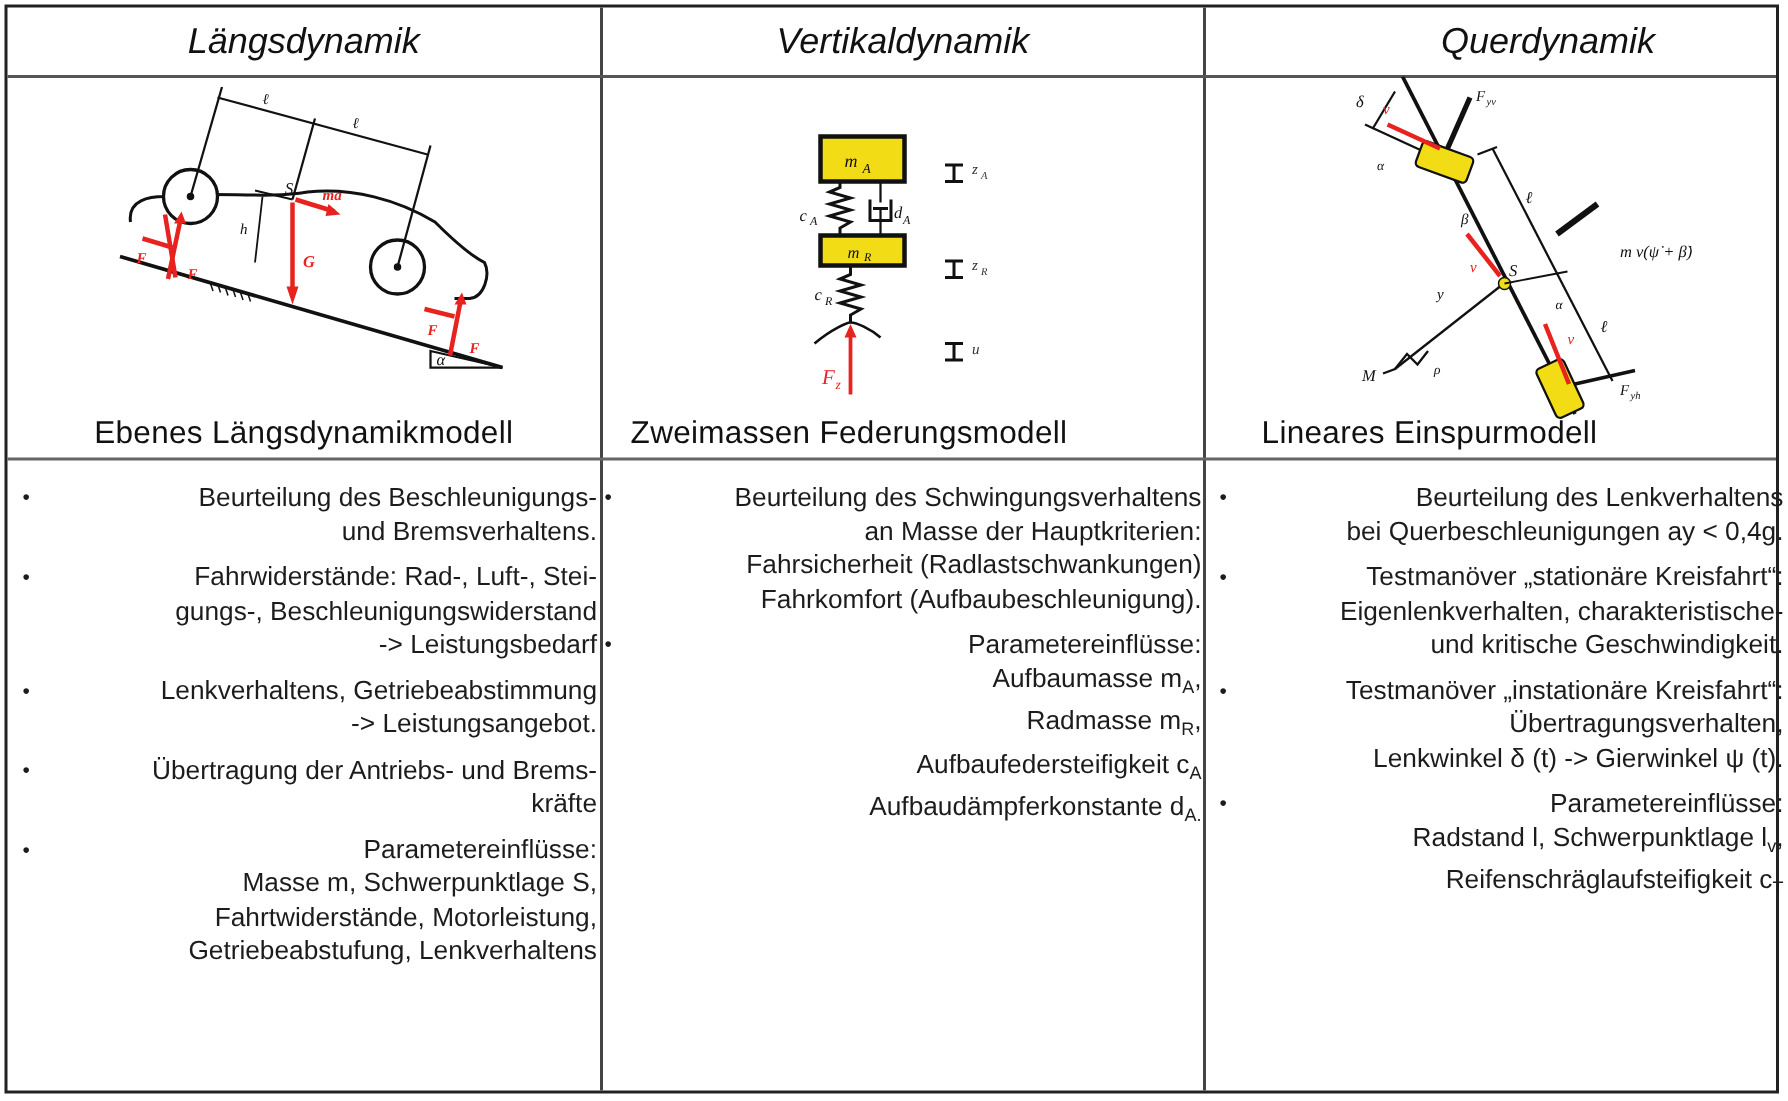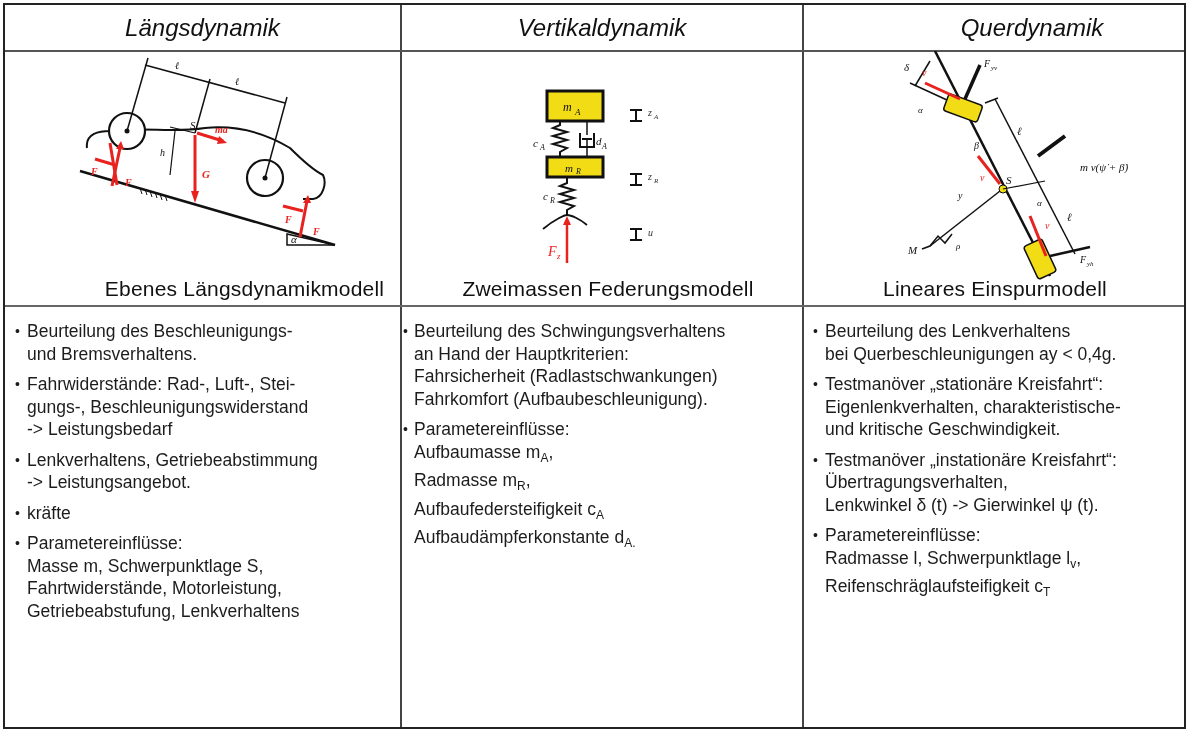--- a/index.html
+++ b/index.html
@@ -6,26 +6,26 @@
   body { width:1192px; height:734px; position:relative; overflow:hidden;
          font-family:"Liberation Sans", sans-serif; color:#1a1a1a; }
   .table { position:absolute; left:3px; top:3px; width:1183px; height:726px;
            border:2px solid #222; box-sizing:border-box; }
   .vline { position:absolute; top:0; bottom:0; width:2px; background:#444; }
   .hline { position:absolute; left:0; right:0; height:2px; background:#555; }
   .head { position:absolute; top:0; height:46px; display:flex; align-items:center;
           justify-content:center; font-size:24px; color:#111;font-style:italic; }
   .diagram { position:absolute; top:48px; height:214px; }
   .caption { position:absolute; top:264px; height:40px; display:flex; align-items:center;
-             justify-content:center; font-size:21px; color:#111; letter-spacing:0.2px;margin-left:42px; }
+             justify-content:center; font-size:21px; color:#111; letter-spacing:0.2px; }
   .body { position:absolute; top:306px; font-size:17.5px; line-height:22.5px; color:#1c1c1c; }
   .body ul { list-style:none; margin:0; padding:0; }
   .body li { position:relative; padding-left:14px; margin-bottom:8px; }
   .body li .bullet { position:absolute; left:2px; top:0; font-size:14px; }
-  .body .line { display:block; white-space:nowrap; }
+  .body .line { display:block; white-space:nowrap;text-align:right; }
   sub { font-size:12px; vertical-align:-4px; }
   svg text { font-family:"Liberation Serif", serif; font-style:italic; }
 </style>
 </head>
 <body>
 
 <div class="table">
   <div class="vline" style="left:395px"></div>
   <div class="vline" style="left:797px"></div>
   <div class="hline" style="top:45px"></div>
@@ -206,38 +206,39 @@
           <span class="line">gungs-, Beschleunigungswiderstand</span>
           <span class="line">-&gt; Leistungsbedarf</span>
         </li>
       <li>
           <span class="bullet">•</span>
         <span class="line">Lenkverhaltens, Getriebeabstimmung</span>
           <span class="line">-&gt; Leistungsangebot.</span>
         </li>
       <li>
           <span class="bullet">•</span>
+        <span class="line">Übertragung der Antriebs- und Brems-</span>
           <span class="line">kräfte</span>
         </li>
       <li>
           <span class="bullet">•</span>
         <span class="line">Parametereinflüsse:</span>
           <span class="line">Masse m, Schwerpunktlage S,</span>
           <span class="line">Fahrtwiderstände, Motorleistung,</span>
           <span class="line">Getriebeabstufung, Lenkverhaltens</span>
         </li>
     </ul>
   </div>
 
   <div class="body" style="left:398px;width:398px;top:315px">
     <ul>
       <li style="padding-left:11px">
           <span class="bullet" style="left:0">•</span>
         <span class="line">Beurteilung des Schwingungsverhaltens</span>
-          <span class="line">an Hand der Hauptkriterien:</span>
+          <span class="line">an Masse der Hauptkriterien:</span>
           <span class="line">Fahrsicherheit (Radlastschwankungen)</span>
           <span class="line">Fahrkomfort (Aufbaubeschleunigung).</span>
         </li>
       <li style="padding-left:11px">
           <span class="bullet" style="left:0">•</span>
         <span class="line">Parametereinflüsse:</span>
         <span class="line"><span>Aufbaumasse m</span><sub>A</sub><span>,</span></span>
         <span class="line"><span>Radmasse m</span><sub>R</sub><span>,</span></span>
         <span class="line"><span>Aufbaufedersteifigkeit c</span><sub>A</sub></span>
         <span class="line"><span>Aufbaudämpferkonstante d</span><sub>A.</sub></span>
@@ -260,18 +261,18 @@
         </li>
       <li>
           <span class="bullet">•</span>
         <span class="line">Testmanöver „instationäre Kreisfahrt“:</span>
           <span class="line">Übertragungsverhalten,</span>
           <span class="line">Lenkwinkel δ (t) -&gt; Gierwinkel ψ (t).</span>
         </li>
       <li>
           <span class="bullet">•</span>
         <span class="line">Parametereinflüsse:</span>
-        <span class="line"><span>Radmasse l,  Schwerpunktlage l</span><sub>v</sub><span>,</span></span>
+        <span class="line"><span>Radstand l,  Schwerpunktlage l</span><sub>v</sub><span>,</span></span>
         <span class="line"><span>Reifenschräglaufsteifigkeit c</span><sub>T</sub></span>
         </li>
     </ul>
   </div>
 </div>
 
 </body></html>

